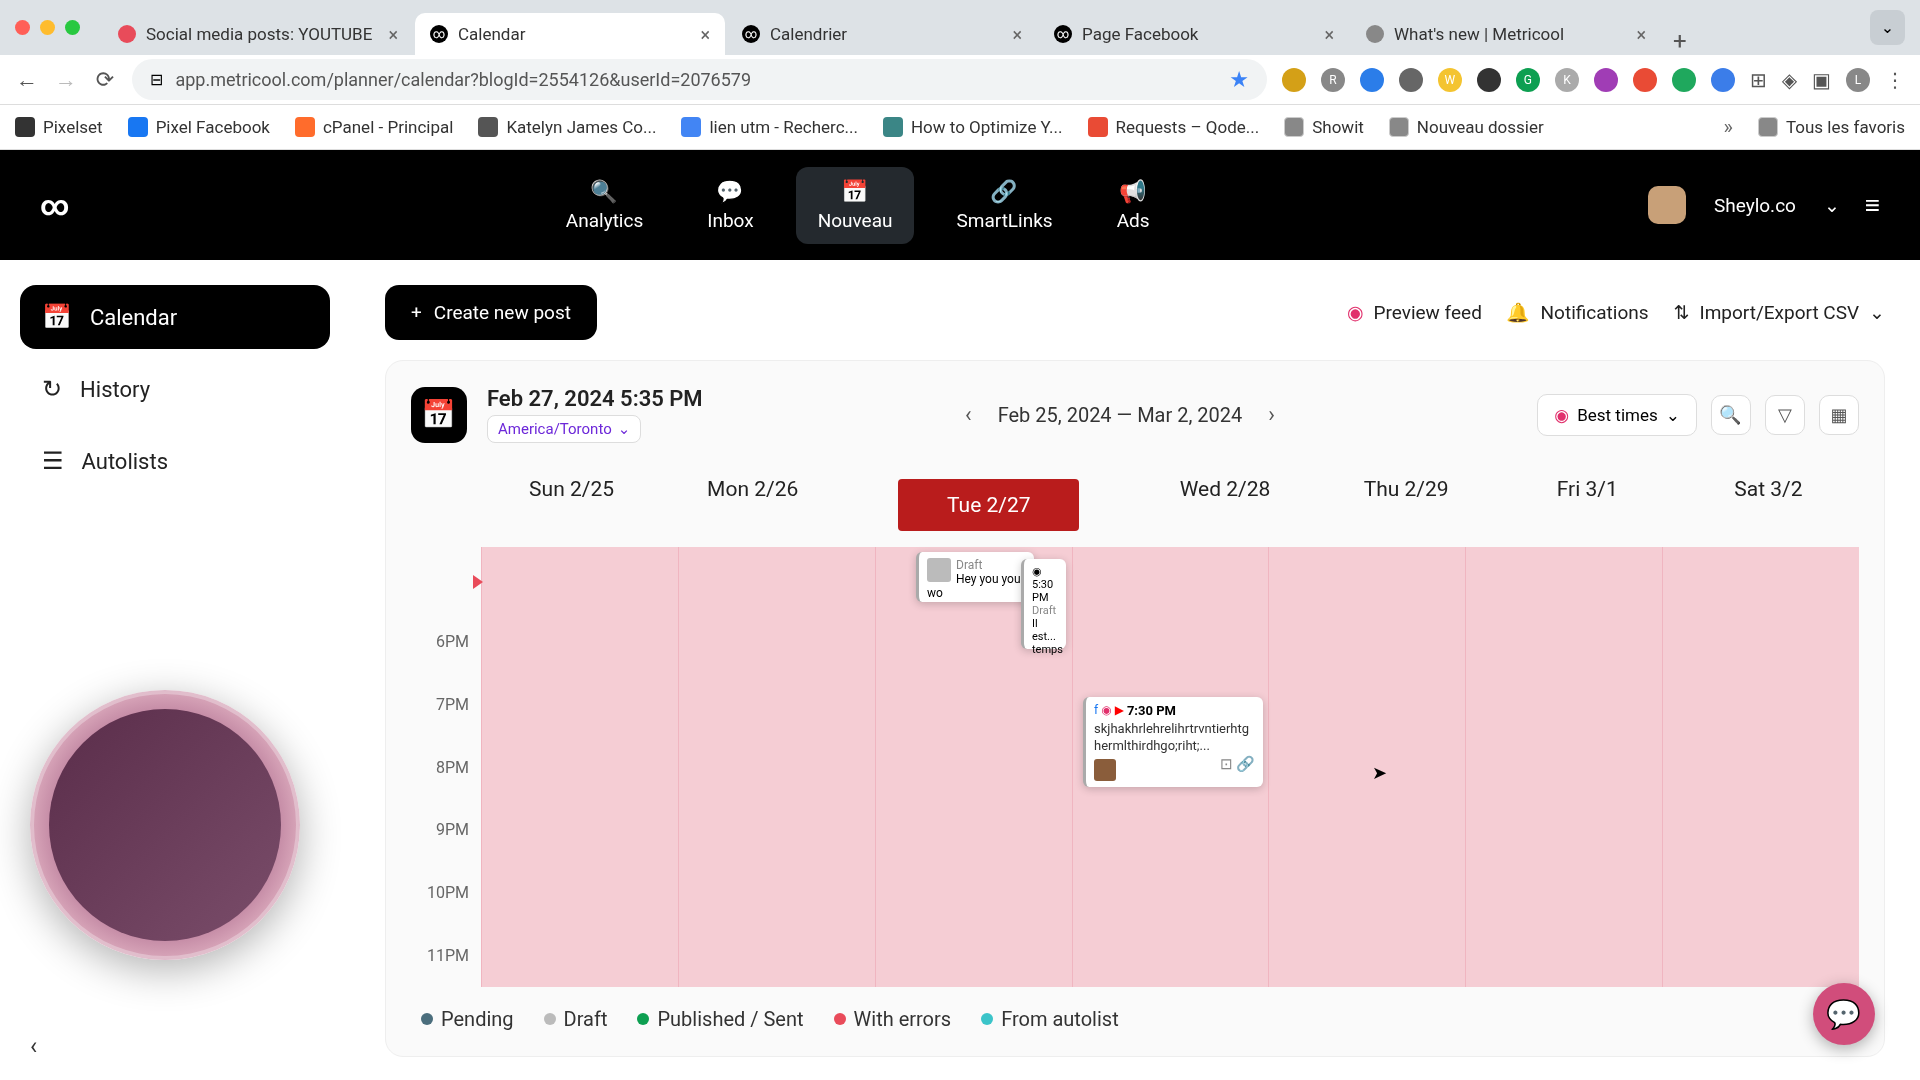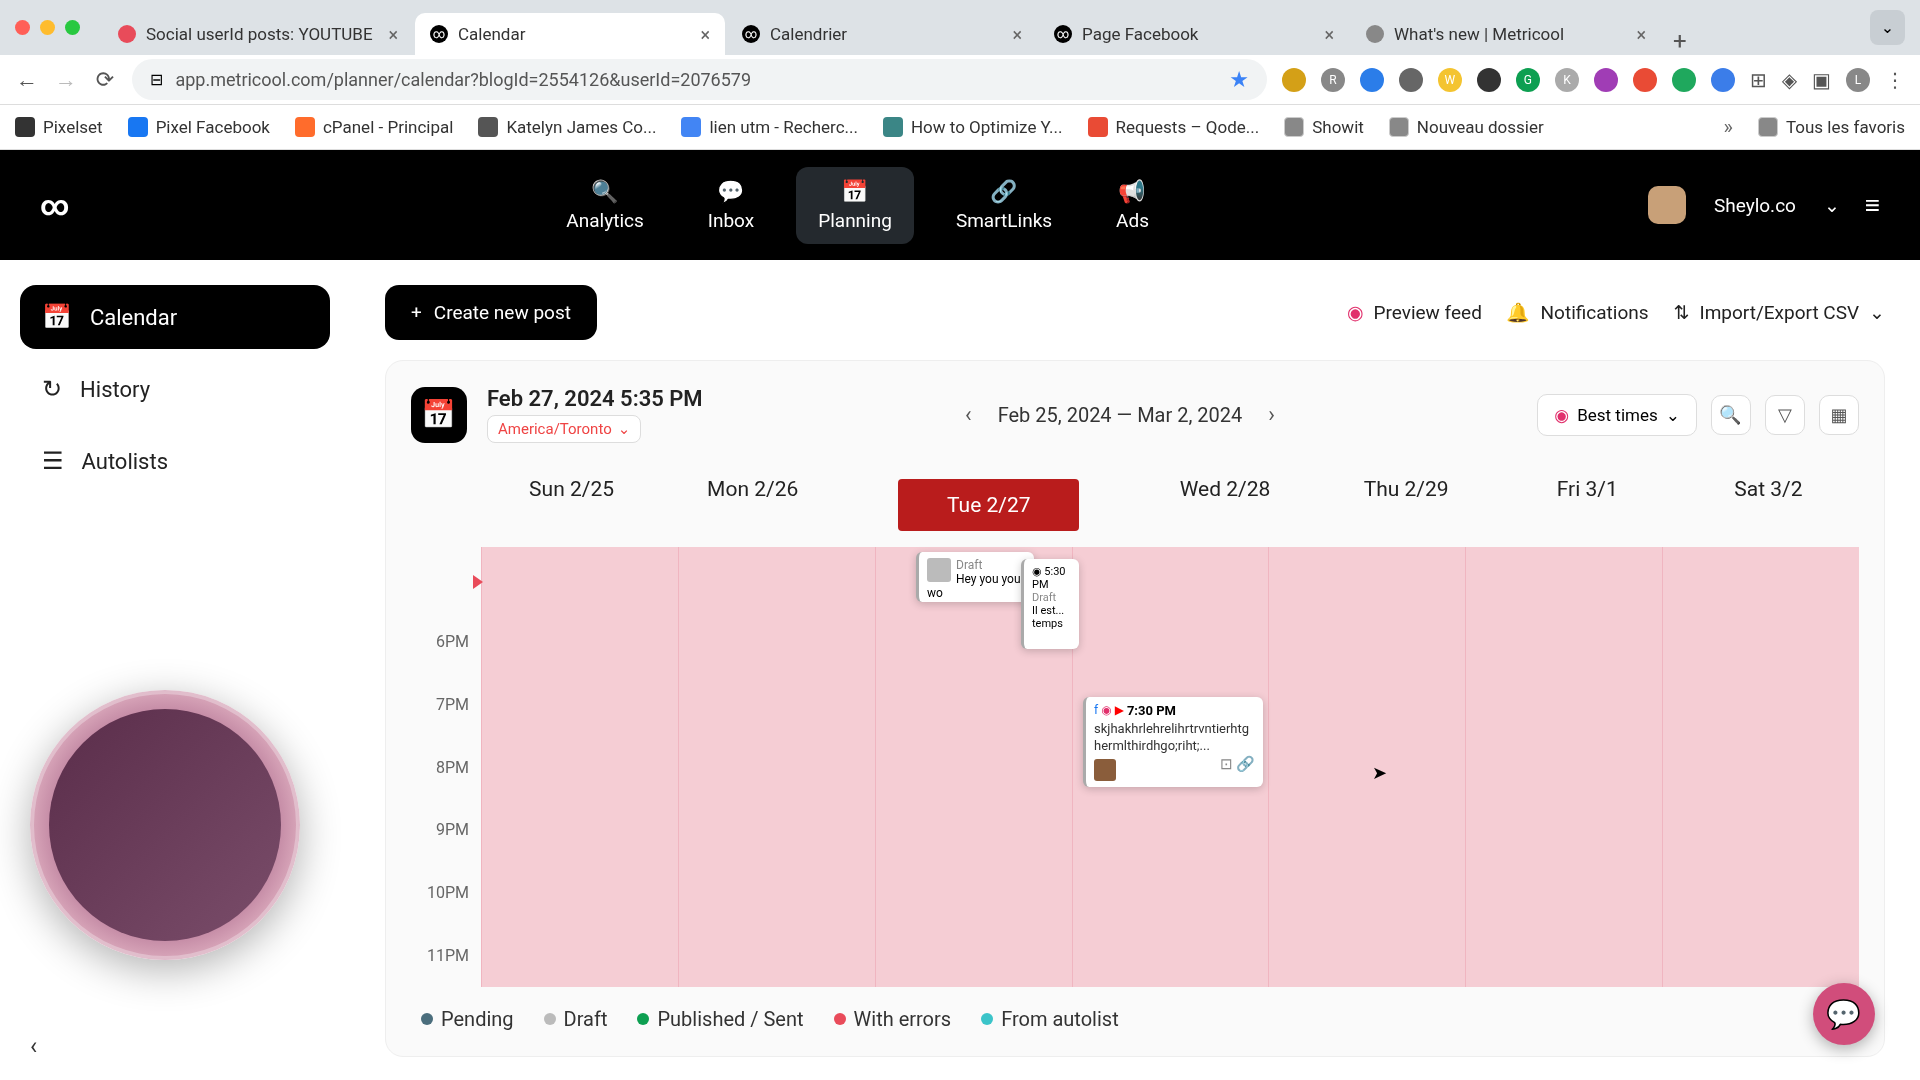--- a/index.html
+++ b/index.html
@@ -53,42 +53,42 @@
 .toolbar{display:flex;align-items:center;gap:25px;margin-bottom:20px}
 .create-btn{background:#000;color:#fff;padding:16px 26px;border-radius:14px;font-size:19px;display:flex;align-items:center;gap:12px;cursor:pointer;border:none}
 .spacer{flex:1}
 .tool-link{display:flex;align-items:center;gap:10px;font-size:19px;color:#222;cursor:pointer}
 .ig-icon{color:#e1306c}
 .calendar-panel{background:#fafafa;border-radius:18px;padding:25px;border:1px solid #eee}
 .cal-header{display:flex;align-items:center;gap:20px;margin-bottom:20px}
 .date-icon{width:56px;height:56px;background:#000;border-radius:14px;display:flex;align-items:center;justify-content:center;color:#fff;font-size:28px}
 .date-info{display:flex;flex-direction:column;gap:4px}
 .date-main{font-size:22px;font-weight:600;color:#222}
-.tz-select{font-size:15px;color:#ef4444;border:1px solid #ddd;padding:4px 10px;border-radius:8px;background:#fff;cursor:pointer;display:inline-flex;align-items:center;gap:6px;width:fit-content}
+.tz-select{font-size:15px;color:#6d28d9;border:1px solid #ddd;padding:4px 10px;border-radius:8px;background:#fff;cursor:pointer;display:inline-flex;align-items:center;gap:6px;width:fit-content}
 .date-nav{display:flex;align-items:center;gap:18px;margin:0 auto}
 .arrow{font-size:22px;color:#555;cursor:pointer;padding:8px}
 .date-range{font-size:20px;color:#333}
 .cal-tools{display:flex;align-items:center;gap:14px}
 .best-times{display:flex;align-items:center;gap:8px;padding:10px 16px;border:1px solid #ddd;border-radius:10px;background:#fff;cursor:pointer;font-size:17px}
 .bt-dot{color:#e1306c}
 .icon-btn{width:40px;height:40px;border:1px solid #ddd;border-radius:10px;display:flex;align-items:center;justify-content:center;background:#fff;cursor:pointer;font-size:18px;color:#555}
 .cal-grid{position:relative}
 .day-headers{display:flex;margin-left:70px}
 .day-header{flex:1;text-align:center;font-size:21px;font-weight:400;padding:14px 0;color:#222}
 .day-header.today{background:#b91c1c;color:#fff;border-radius:4px;margin:16px 55px}
 .time-grid{display:flex;position:relative;height:440px}
 .time-labels{width:70px;display:flex;flex-direction:column}
 .time-label{height:67px;font-size:16px;color:#666;text-align:right;padding-right:12px;display:flex;align-items:center;justify-content:flex-end}
 .grid-cols{flex:1;display:flex;background:#f5cdd4;position:relative}
 .grid-col{flex:1;border-left:1px solid #f0b5c0}
 .now-line{position:absolute;left:-8px;top:28px;width:0;height:0;border-left:10px solid #e94b5a;border-top:7px solid transparent;border-bottom:7px solid transparent}
 .post-card{position:absolute;background:#fff;border-radius:6px;box-shadow:0 2px 8px rgba(0,0,0,.2);padding:6px 8px;font-size:13px}
 .post-1{left:435px;top:5px;width:118px;height:50px;border-left:3px solid #aaa;z-index:1}
 .post-1 .thumb{width:24px;height:24px;background:#bbb;border-radius:3px;float:left;margin-right:5px}
-.post-2{left:540px;top:12px;width:58px;height:90px;border-left:3px solid #aaa;z-index:2;font-size:11px}
+.post-2{left:540px;top:12px;width:45px;height:90px;border-left:3px solid #aaa;z-index:2;font-size:11px}
 .post-3{left:602px;top:150px;width:180px;height:90px;border-left:3px solid #aaa}
 .post-3 .icons{display:flex;gap:3px;font-size:12px;margin-bottom:3px}
 .post-3 .time{float:right;font-weight:700;font-size:13px}
 .post-3 .text{font-size:13px;color:#333;word-break:break-all;line-height:1.3}
 .post-3 .thumb{width:22px;height:22px;background:#8a5d3b;border-radius:3px;margin-top:4px}
 .post-3 .actions{float:right;display:flex;gap:6px;color:#888;font-size:15px}
 .legend{display:flex;gap:30px;margin-top:20px;padding-left:10px}
 .legend-item{display:flex;align-items:center;gap:8px;font-size:20px;color:#333}
 .dot{width:12px;height:12px;border-radius:50%}
 .d-pending{background:#4a6d7c}
@@ -104,21 +104,21 @@
 
 <div class="browser-chrome">
   <div class="traffic-lights">
     <div class="light red"></div>
     <div class="light yellow"></div>
     <div class="light green"></div>
   </div>
   <div class="tabs">
     <div class="tab">
       <span class="tab-icon" style="background:#e84b5a"></span>
-      <span class="tab-title">Social userId posts: YOUTUBE</span>
+      <span class="tab-title">Social media posts: YOUTUBE</span>
       <span class="tab-close">×</span>
     </div>
     <div class="tab active">
       <span class="tab-icon infinity">∞</span>
       <span class="tab-title">Calendar</span>
       <span class="tab-close">×</span>
     </div>
     <div class="tab">
       <span class="tab-icon infinity">∞</span>
       <span class="tab-title">Calendrier</span>
@@ -219,21 +219,21 @@
     <div class="nav-item">
         <span class="nav-icon">🔍</span>
         <span>Analytics</span>
       </div>
     <div class="nav-item">
         <span class="nav-icon">💬</span>
         <span>Inbox</span>
       </div>
     <div class="nav-item active">
         <span class="nav-icon">📅</span>
-        <span>Planning</span>
+        <span>Nouveau</span>
       </div>
     <div class="nav-item">
         <span class="nav-icon">🔗</span>
         <span>SmartLinks</span>
       </div>
     <div class="nav-item">
         <span class="nav-icon">📢</span>
         <span>Ads</span>
       </div>
   </div>

